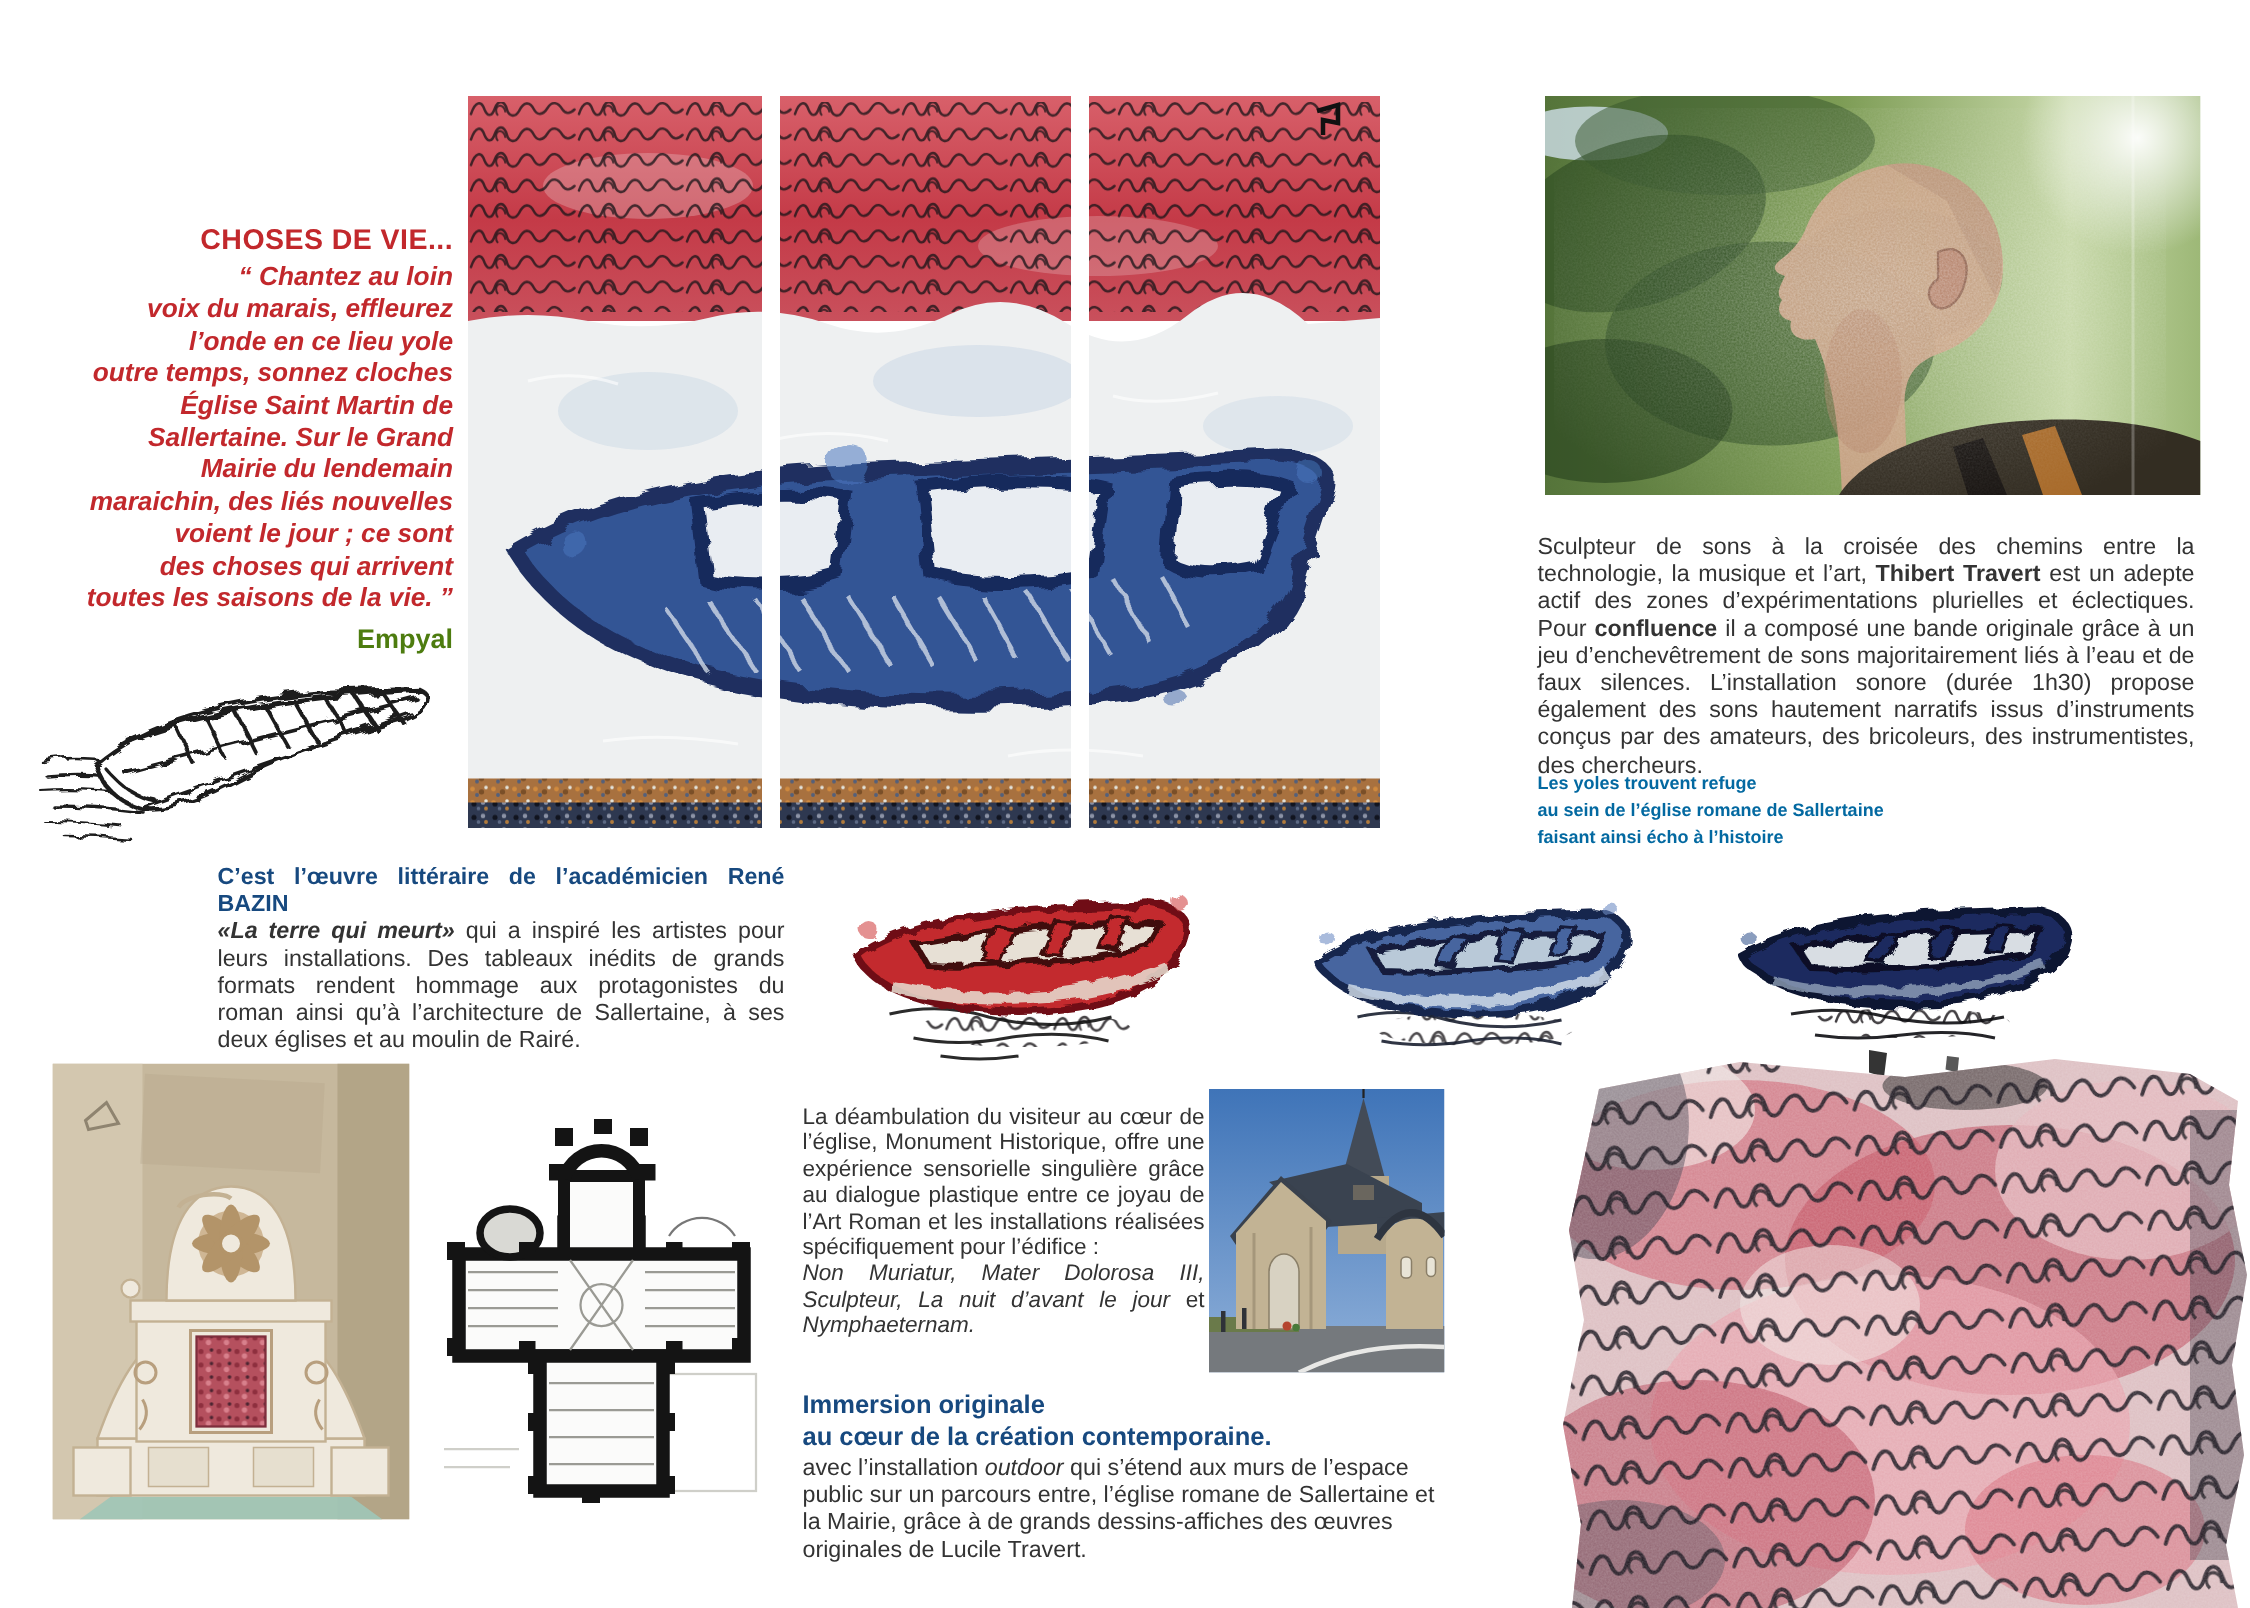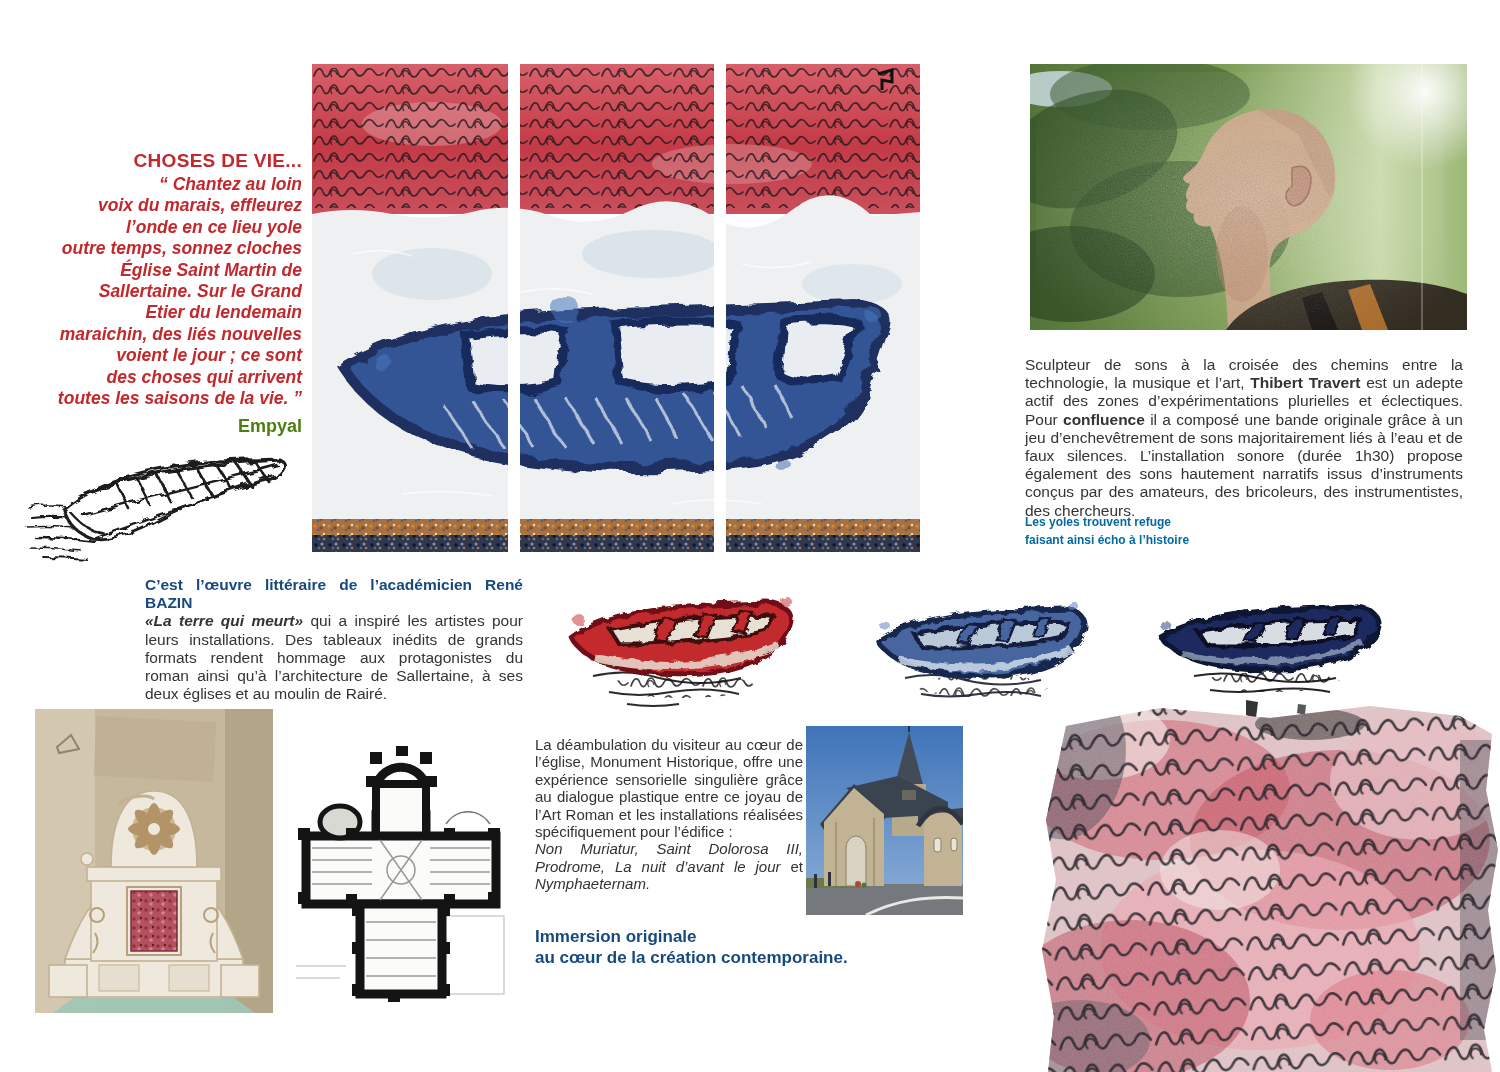--- a/index.html
+++ b/index.html
@@ -71,21 +71,21 @@
 </svg>
 
 <div class="abs poem-block" style="left:30px;top:150px;width:272px;">
   <div class="poem-title">CHOSES DE VIE...</div>
   <div class="poem-line">“ Chantez au loin</div>
   <div class="poem-line">voix du marais, effleurez</div>
   <div class="poem-line">l’onde en ce lieu yole</div>
   <div class="poem-line">outre temps, sonnez cloches</div>
   <div class="poem-line">Église Saint Martin de</div>
   <div class="poem-line">Sallertaine. Sur le Grand</div>
-  <div class="poem-line">Etier du lendemain</div>
+  <div class="poem-line">Mairie du lendemain</div>
   <div class="poem-line">maraichin, des liés nouvelles</div>
   <div class="poem-line">voient le jour ; ce sont</div>
   <div class="poem-line">des choses qui arrivent</div>
   <div class="poem-line">toutes les saisons de la vie. ”</div>
   <div class="poem-author">Empyal</div>
 </div>
 
 <svg class="abs" style="left:24px;top:430px;" width="280" height="138" viewBox="0 0 280 138">
   <g stroke="#1d1d1d" fill="none" stroke-linecap="round" filter="url(#rough)">
     <path d="M2,76 q22,-4 48,0" stroke-width="1.6"></path>
@@ -206,20 +206,21 @@
   <rect x="40" y="30" width="340" height="220" filter="url(#grain)" opacity=".5" mask="url(#mGr)"></rect>
   <line x1="392" y1="0" x2="392" y2="266" stroke="#ffffff" opacity=".25" stroke-width="2"></line>
 </svg>
 
 <p class="abs justify body-txt" style="left:1025px;top:356px;width:438px;">
   <span>Sculpteur de sons à la croisée des chemins entre la technologie, la musique et l’art, </span><span class="b">Thibert Travert</span><span> est un adepte actif des zones d’expérimentations plurielles et éclectiques. Pour </span><span class="b">confluence</span><span> il a composé une bande originale grâce à un jeu d’enchevêtrement de sons majoritairement liés à l’eau et de faux silences. L’installation sonore (durée 1h30) propose également des sons hautement narratifs issus d’instruments conçus par des amateurs, des bricoleurs, des instrumentistes, des chercheurs.</span>
 </p>
 
 <div class="abs" style="left:1025px;top:513px;width:440px;">
   <div class="refuge-line">Les yoles trouvent refuge</div>
+  <div class="refuge-line">au sein de l’église romane de Sallertaine</div>
   <div class="refuge-line">faisant ainsi écho à l’histoire</div>
 </div>
 
 <svg class="abs" style="left:557px;top:572px;" width="248" height="142" viewBox="0 0 248 142">
   <ellipse cx="125" cy="114" rx="72" ry="12" fill="url(#scrib)" opacity=".95"></ellipse>
   <g stroke="#141414" stroke-width="2" fill="none" opacity=".9">
     <path d="M36,104 q34,-8 66,2 q42,10 82,0"></path>
     <path d="M52,120 q30,6 62,0 q36,-6 68,2"></path>
     <path d="M70,132 q26,4 52,0"></path>
   </g>
@@ -356,21 +357,21 @@
     <rect x="64" y="216" width="12" height="12"></rect>
       <rect x="150" y="216" width="12" height="12"></rect>
     <rect x="64" y="258" width="12" height="12"></rect>
       <rect x="150" y="258" width="12" height="12"></rect>
     <rect x="100" y="264" width="12" height="12"></rect>
   </g>
 </svg>
 
 <p class="abs justify deamb-txt" style="left:535px;top:736px;width:268px;">
   <span>La déambulation du visiteur au cœur de l’église, Monument Historique, offre une expérience sensorielle singulière grâce au dialogue plastique entre ce joyau de l’Art Roman et les installations réalisées spécifiquement pour l’édifice : </span><br>
-  <span class="i">Non Muriatur, Saint Dolorosa III, Prodrome, La nuit d’avant le jour</span><span> et </span><span class="i">Nymphaeternam.</span>
+  <span class="i">Non Muriatur, Mater Dolorosa III, Sculpteur, La nuit d’avant le jour</span><span> et </span><span class="i">Nymphaeternam.</span>
 </p>
 
 <svg class="abs" style="left:806px;top:726px;" width="157" height="189" viewBox="0 0 157 189">
   <defs>
     <linearGradient id="sky" x1="0" y1="0" x2="0" y2="1">
       <stop offset="0" stop-color="#3f74b8"></stop>
         <stop offset="1" stop-color="#8fb0d9"></stop>
     </linearGradient>
   </defs>
   <rect width="157" height="189" fill="url(#sky)"></rect>
@@ -394,20 +395,23 @@
   <line x1="68" y1="92" x2="68" y2="160" stroke="#a5977b" stroke-width="2"></line>
   <rect x="8" y="148" width="3" height="14" fill="#2e3238"></rect>
   <rect x="22" y="146" width="3" height="14" fill="#2e3238"></rect>
   <circle cx="52" cy="158" r="3" fill="#b5452f"></circle>
     <circle cx="58" cy="159" r="2.5" fill="#4a7a3a"></circle>
 </svg>
 
 <div class="abs" style="left:535px;top:898px;width:436px;margin-top:28px;">
   <div class="imm-title">Immersion originale</div>
   <div class="imm-title">au cœur de la création contemporaine.</div>
+  <p class="body-txt" style="margin-top:2px;">
+    <span>avec l’installation </span><span class="i">outdoor</span><span> qui s’étend aux murs de l’espace public sur un parcours entre, l’église romane de Sallertaine et la Mairie, grâce à de grands dessins-affiches des œuvres originales de Lucile Travert.</span>
+  </p>
 </div>
 
 <svg class="abs" style="left:1040px;top:700px;" width="460" height="372" viewBox="0 0 460 372">
   <defs>
     <clipPath id="pinkClip">
       <path d="M26,26 L120,8 L230,18 L330,6 L420,16 L452,34 L446,90 L458,150 L448,210 L456,270 L444,330 L452,372 L8,372 L14,316 L2,250 L16,180 L6,120 L18,64 Z"></path>
     </clipPath>
   </defs>
   <path d="M206,0 l12,2 l-2,16 l-10,-3 Z" fill="#111" opacity=".85"></path>
   <path d="M258,4 l8,1 l-1,10 l-8,-2 Z" fill="#111" opacity=".7"></path>

